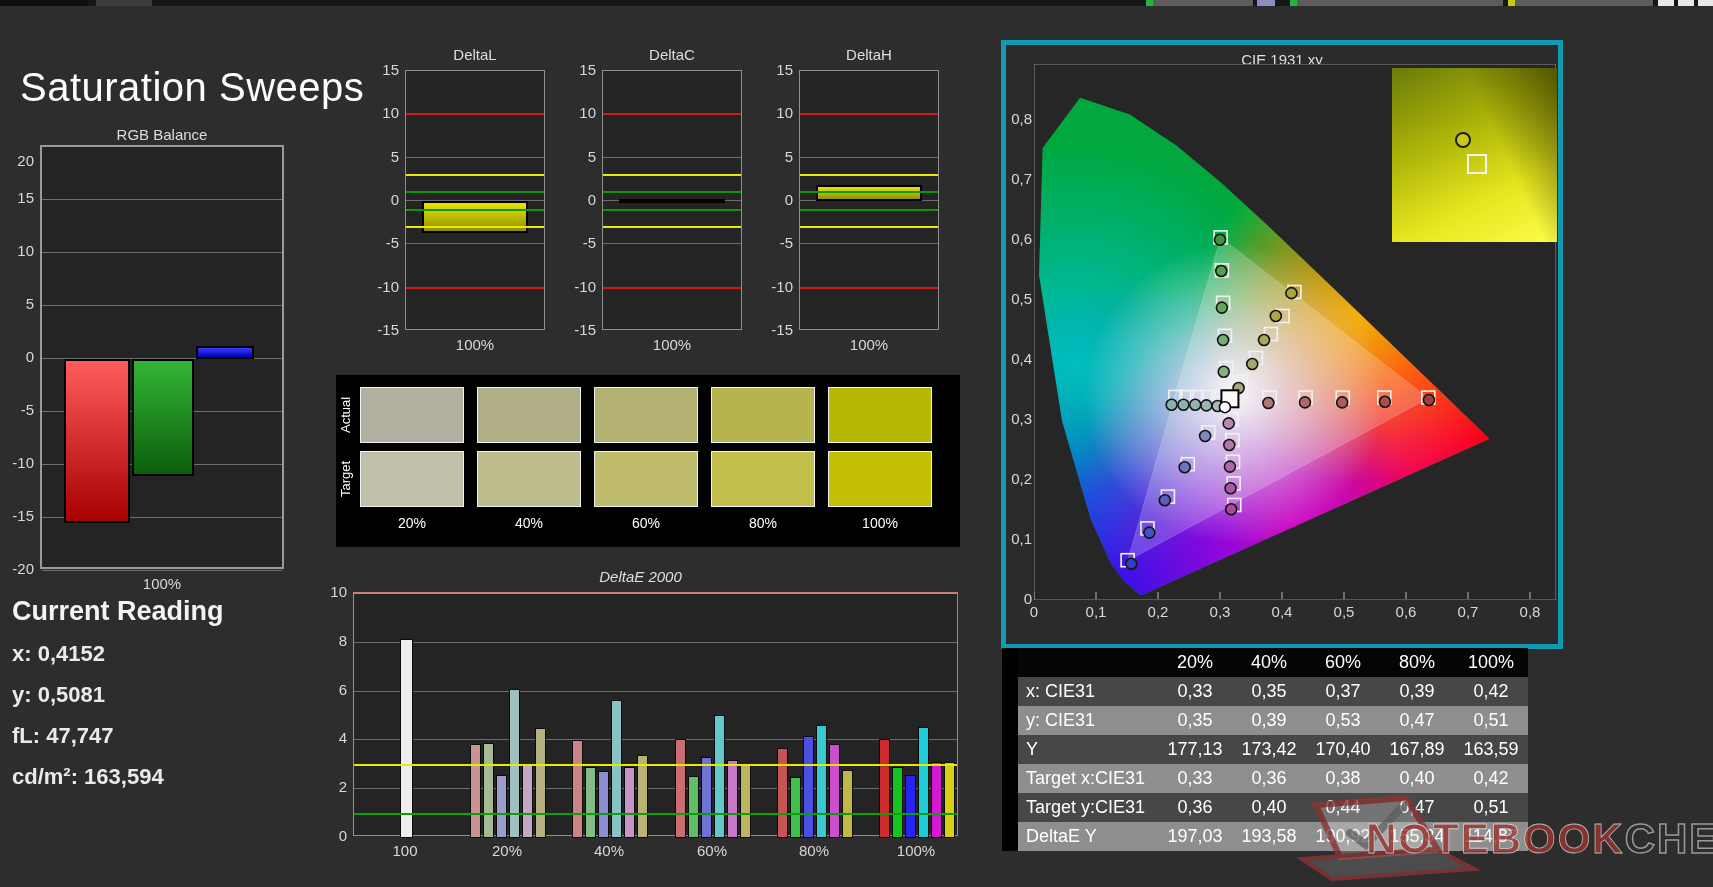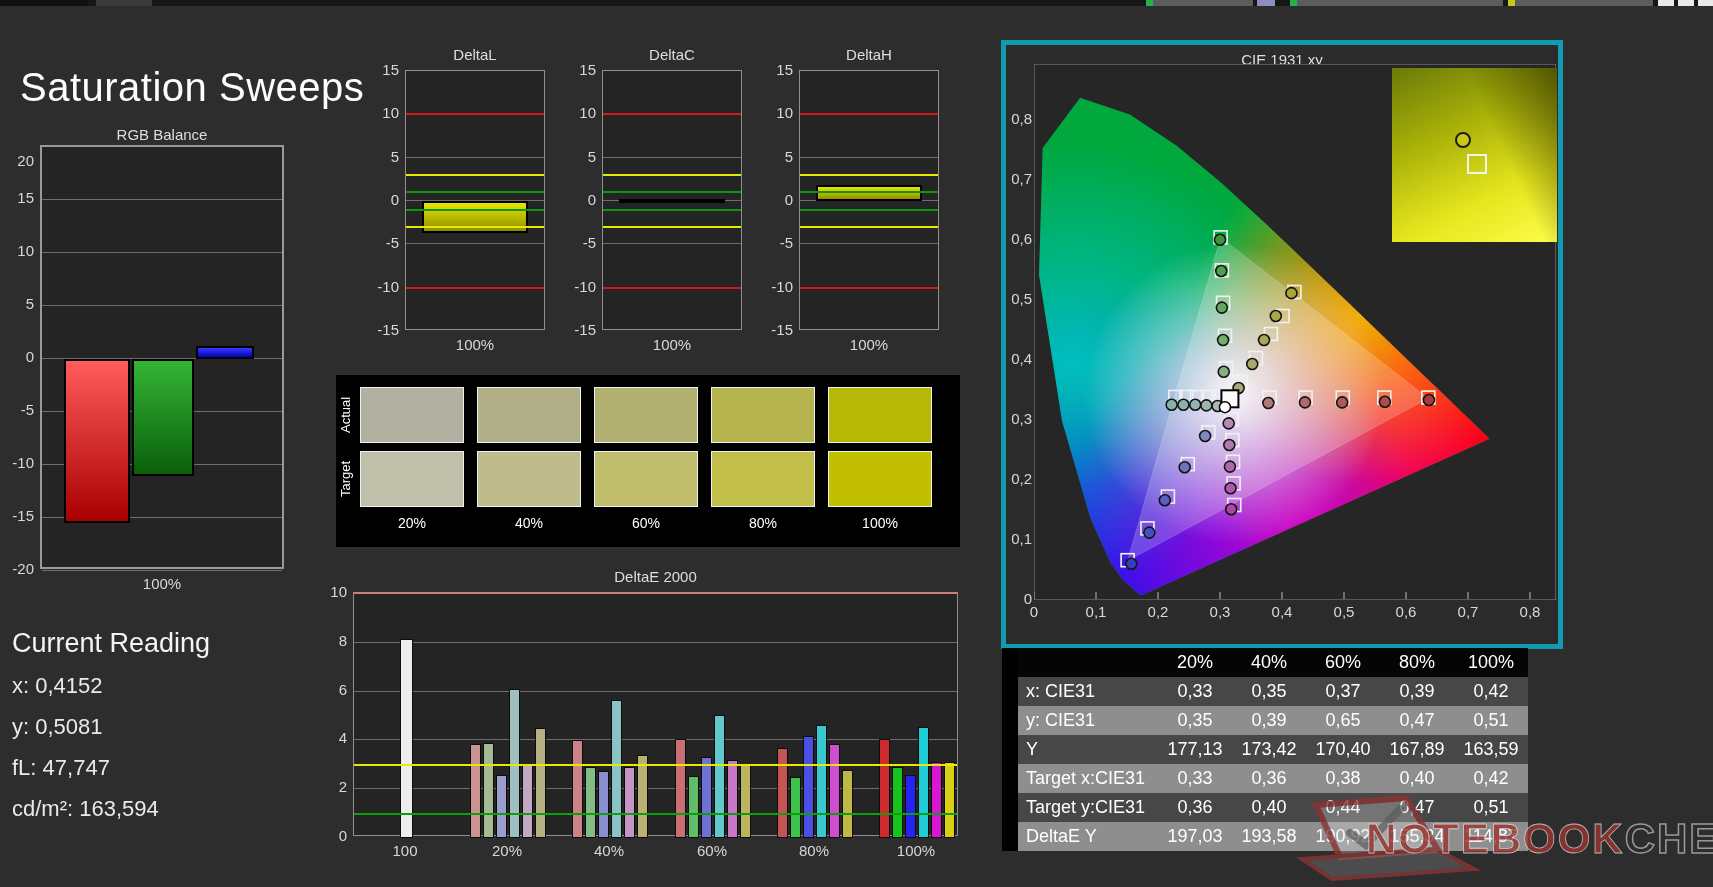--- a/index.html
+++ b/index.html
@@ -19,21 +19,21 @@
              writing-mode:vertical-rl;transform:rotate(180deg);text-align:center;}
   .cie-panel{position:absolute;left:1001px;top:40px;width:562px;height:609px;
              border:5px solid #129ab2;box-sizing:border-box;background:#2b2b2b;}
   .cie-label{position:absolute;font-size:15px;color:#d8d8d8;}
   .cie-inset{position:absolute;left:386px;top:23px;width:165px;height:174px;
              background:linear-gradient(155deg,#6a7a08 0%,#a8b008 35%,#e6e61e 70%,#fdfd4a 100%);}
   .cie-inset .corner{position:absolute;inset:0;background:linear-gradient(245deg,rgba(60,60,0,0.78),rgba(60,60,0,0) 38%);}
   .inset-circle{position:absolute;width:12px;height:12px;border-radius:50%;background:#c8c818;border:2px solid #1d1d1d;}
   .inset-square{position:absolute;width:16px;height:16px;border:2px solid #f2f2f2;background:transparent;}
   .tbl-cell{position:absolute;font-size:18px;color:#fff;line-height:29px;white-space:nowrap;overflow:hidden;}
-  .current-reading{position:absolute;left:12px;top:628px;}
+  .current-reading{position:absolute;left:12px;top:596px;font-weight:bold;}
   .cr-head{font-size:27px;color:#f4f4f4;margin-bottom:14px;}
   .cr-line{font-size:22px;color:#eaeaea;margin-bottom:15px;}
   .top-strip{position:absolute;left:0;top:0;width:1713px;height:6px;background:#161616;}
   .strip-seg{position:absolute;top:0;height:6px;}
   .watermark{position:absolute;left:1288px;top:795px;opacity:0.8;pointer-events:none;}
 </style>
 </head>
 <body>
 
 <div class="app">
@@ -161,21 +161,21 @@
       <div class="swatch" style="position: absolute; left: 375px; top: 76px; width: 104px; height: 56px; background: rgb(193, 190, 74);"></div>
       <div class="swatch" style="position: absolute; left: 492px; top: 76px; width: 104px; height: 56px; background: rgb(194, 191, 2);"></div>
       <div class="xcat" style="position: absolute; left: 24px; top: 140px; width: 104px; height: 16px; color: rgb(255, 255, 255); font-size: 14px;">20%</div>
       <div class="xcat" style="position: absolute; left: 141px; top: 140px; width: 104px; height: 16px; color: rgb(255, 255, 255); font-size: 14px;">40%</div>
       <div class="xcat" style="position: absolute; left: 258px; top: 140px; width: 104px; height: 16px; color: rgb(255, 255, 255); font-size: 14px;">60%</div>
       <div class="xcat" style="position: absolute; left: 375px; top: 140px; width: 104px; height: 16px; color: rgb(255, 255, 255); font-size: 14px;">80%</div>
       <div class="xcat" style="position: absolute; left: 492px; top: 140px; width: 104px; height: 16px; color: rgb(255, 255, 255); font-size: 14px;">100%</div>
     </div>
 
   <div id="deltae-chart">
-      <div class="chart-title" style="position: absolute; left: 353px; top: 568px; width: 605px; height: 18px;">DeltaE 2000</div>
+      <div class="chart-title" style="position: absolute; left: 338px; top: 568px; width: 605px; height: 18px; font-style: italic;">DeltaE 2000</div>
       <div class="plot" style="position: absolute; left: 353px; top: 592px; width: 605px; height: 244px; border-top: 2px solid rgb(201, 127, 127);">
         <div class="hline" style="position: absolute; left: 0px; top: 47.8px; height: 1px; background: rgb(110, 110, 110);"></div>
         <div class="hline" style="position: absolute; left: 0px; top: 96.6px; height: 1px; background: rgb(110, 110, 110);"></div>
         <div class="hline" style="position: absolute; left: 0px; top: 145.4px; height: 1px; background: rgb(110, 110, 110);"></div>
         <div class="hline" style="position: absolute; left: 0px; top: 194.2px; height: 1px; background: rgb(110, 110, 110);"></div>
         <div class="bar" style="position: absolute; left: 45.5px; top: 45.14px; width: 13px; height: 198.86px; background: rgb(237, 237, 237); border: 1px solid rgb(12, 12, 12);"></div>
         <div class="bar" style="position: absolute; left: 116px; top: 150.06px; width: 11px; height: 93.94px; background: rgb(201, 147, 146); border: 1px solid rgb(12, 12, 12);"></div>
         <div class="bar" style="position: absolute; left: 129px; top: 148.84px; width: 11px; height: 95.16px; background: rgb(166, 187, 148); border: 1px solid rgb(12, 12, 12);"></div>
         <div class="bar" style="position: absolute; left: 142px; top: 180.56px; width: 11px; height: 63.44px; background: rgb(155, 157, 206); border: 1px solid rgb(12, 12, 12);"></div>
         <div class="bar" style="position: absolute; left: 155px; top: 95.16px; width: 11px; height: 148.84px; background: rgb(159, 191, 192); border: 1px solid rgb(12, 12, 12);"></div>
@@ -388,21 +388,21 @@
       <div class="tbl-cell" style="position: absolute; left: 1454px; top: 648px; width: 74px; height: 29px; background: rgb(5, 5, 5); text-align: center;">100%</div>
       <div class="tbl-cell" style="position: absolute; left: 1018px; top: 677px; width: 132px; height: 29px; background: rgb(71, 71, 71); padding-left: 8px;">x: CIE31</div>
       <div class="tbl-cell" style="position: absolute; left: 1158px; top: 677px; width: 74px; height: 29px; background: rgb(71, 71, 71); text-align: center;">0,33</div>
       <div class="tbl-cell" style="position: absolute; left: 1232px; top: 677px; width: 74px; height: 29px; background: rgb(71, 71, 71); text-align: center;">0,35</div>
       <div class="tbl-cell" style="position: absolute; left: 1306px; top: 677px; width: 74px; height: 29px; background: rgb(71, 71, 71); text-align: center;">0,37</div>
       <div class="tbl-cell" style="position: absolute; left: 1380px; top: 677px; width: 74px; height: 29px; background: rgb(71, 71, 71); text-align: center;">0,39</div>
       <div class="tbl-cell" style="position: absolute; left: 1454px; top: 677px; width: 74px; height: 29px; background: rgb(71, 71, 71); text-align: center;">0,42</div>
       <div class="tbl-cell" style="position: absolute; left: 1018px; top: 706px; width: 132px; height: 29px; background: rgb(142, 142, 142); padding-left: 8px;">y: CIE31</div>
       <div class="tbl-cell" style="position: absolute; left: 1158px; top: 706px; width: 74px; height: 29px; background: rgb(142, 142, 142); text-align: center;">0,35</div>
       <div class="tbl-cell" style="position: absolute; left: 1232px; top: 706px; width: 74px; height: 29px; background: rgb(142, 142, 142); text-align: center;">0,39</div>
-      <div class="tbl-cell" style="position: absolute; left: 1306px; top: 706px; width: 74px; height: 29px; background: rgb(142, 142, 142); text-align: center;">0,65</div>
+      <div class="tbl-cell" style="position: absolute; left: 1306px; top: 706px; width: 74px; height: 29px; background: rgb(142, 142, 142); text-align: center;">0,53</div>
       <div class="tbl-cell" style="position: absolute; left: 1380px; top: 706px; width: 74px; height: 29px; background: rgb(142, 142, 142); text-align: center;">0,47</div>
       <div class="tbl-cell" style="position: absolute; left: 1454px; top: 706px; width: 74px; height: 29px; background: rgb(142, 142, 142); text-align: center;">0,51</div>
       <div class="tbl-cell" style="position: absolute; left: 1018px; top: 735px; width: 132px; height: 29px; background: rgb(71, 71, 71); padding-left: 8px;">Y</div>
       <div class="tbl-cell" style="position: absolute; left: 1158px; top: 735px; width: 74px; height: 29px; background: rgb(71, 71, 71); text-align: center;">177,13</div>
       <div class="tbl-cell" style="position: absolute; left: 1232px; top: 735px; width: 74px; height: 29px; background: rgb(71, 71, 71); text-align: center;">173,42</div>
       <div class="tbl-cell" style="position: absolute; left: 1306px; top: 735px; width: 74px; height: 29px; background: rgb(71, 71, 71); text-align: center;">170,40</div>
       <div class="tbl-cell" style="position: absolute; left: 1380px; top: 735px; width: 74px; height: 29px; background: rgb(71, 71, 71); text-align: center;">167,89</div>
       <div class="tbl-cell" style="position: absolute; left: 1454px; top: 735px; width: 74px; height: 29px; background: rgb(71, 71, 71); text-align: center;">163,59</div>
       <div class="tbl-cell" style="position: absolute; left: 1018px; top: 764px; width: 132px; height: 29px; background: rgb(142, 142, 142); padding-left: 8px;">Target x:CIE31</div>
       <div class="tbl-cell" style="position: absolute; left: 1158px; top: 764px; width: 74px; height: 29px; background: rgb(142, 142, 142); text-align: center;">0,33</div>

